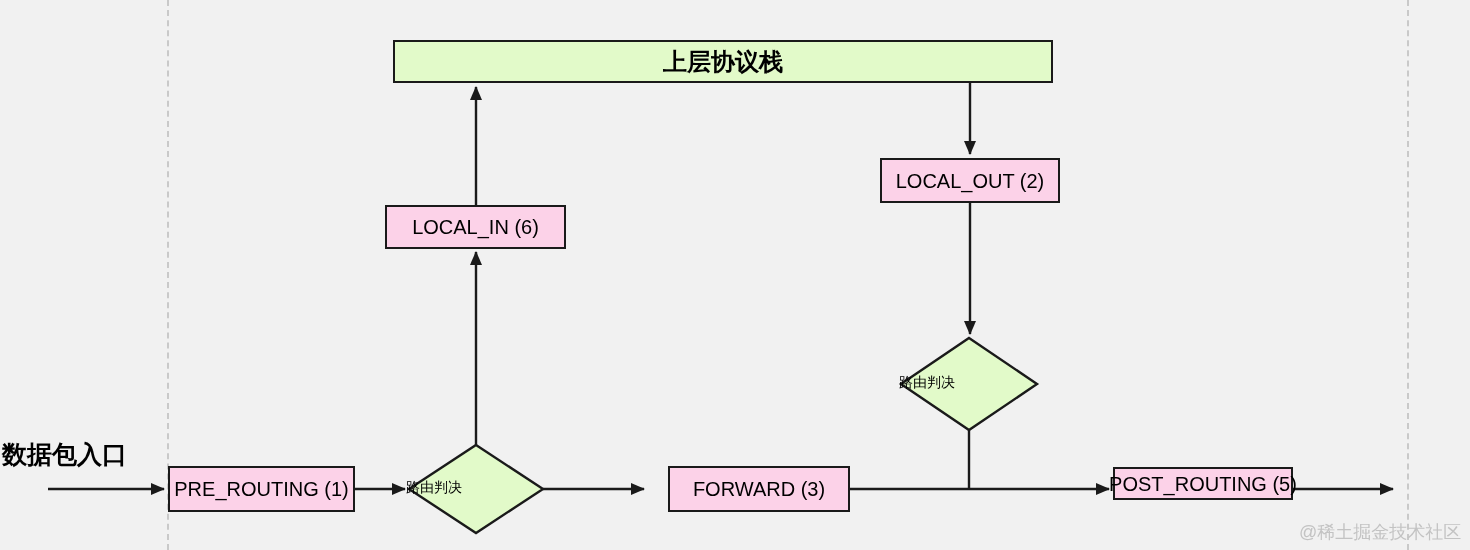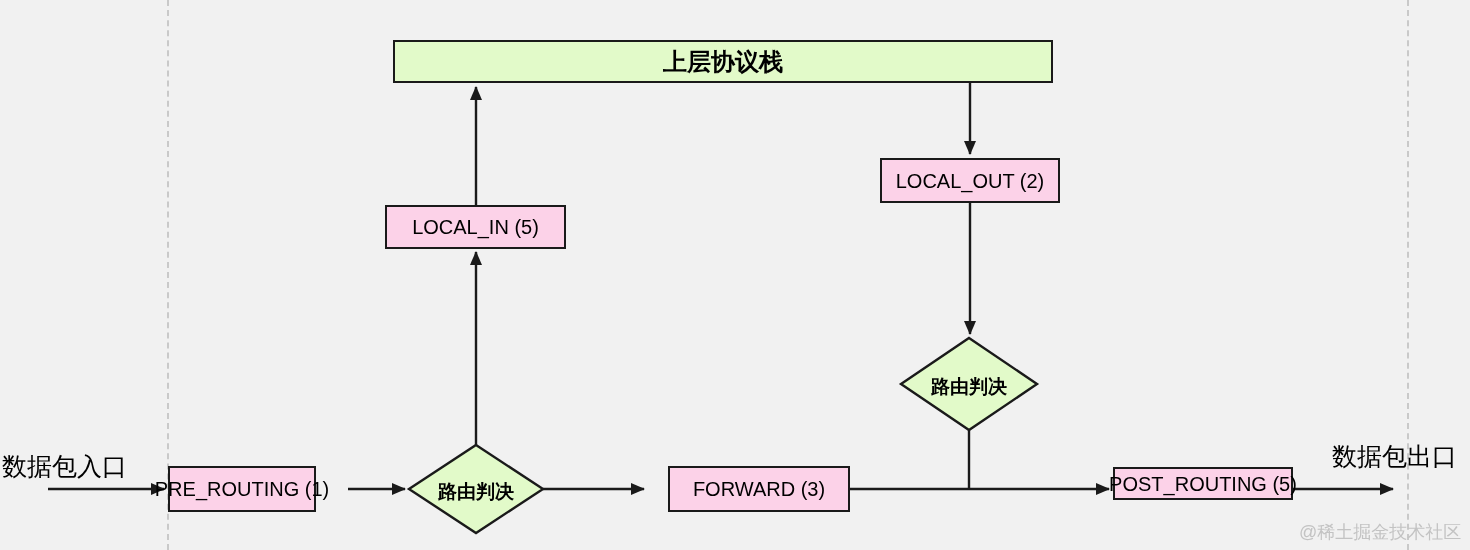--- a/index.html
+++ b/index.html
@@ -18,22 +18,22 @@
   .dash-line{position:absolute;top:0;height:550px;width:0;border-left:2px dashed var(--dashed);}
   svg.wires{position:absolute;left:0;top:0;width:1470px;height:550px;}
   svg.wires line{stroke:var(--stroke);stroke-width:2.4;}
   svg.wires polygon{fill:var(--node-green);stroke:var(--stroke);stroke-width:2.4;}
   .node{position:absolute;display:flex;align-items:center;justify-content:center;
         border:2.4px solid var(--stroke);color:var(--text);font-size:20px;line-height:1;
         white-space:nowrap;}
   .node.green{background:var(--node-green);}
   .node.pink{background:var(--node-pink);}
   .node.title{font-weight:bold;font-size:24px;}
-  .diamond-label{position:absolute;width:140px;text-align:center;font-weight:bold;
-        font-size:19px;color:var(--text);white-space:nowrap;}
+  .diamond-label{position:absolute;width:140px;text-align:left;font-weight:normal;
+        font-size:14px;color:var(--text);white-space:nowrap;}
   .flow-label{position:absolute;font-size:25px;color:var(--text);white-space:nowrap;}
   .watermark{position:absolute;font-size:18px;color:var(--watermark);white-space:nowrap;}
 </style>
 </head>
 <body>
 
 <div class="canvas">
 
   <div class="dash-line" style="left:167px"></div>
   <div class="dash-line" style="left:1407px"></div>
@@ -59,40 +59,39 @@
 
     <polygon points="476,445 543,489 476,533 409,489"></polygon>
     <polygon points="969,338 1037,384 969,430 901,384"></polygon>
   </svg>
 
   <div class="node green title" style="left:393px;top:40px;width:660px;height:43px;">
     <span>上层协议栈</span>
   </div>
 
   <div class="node pink" style="left:385px;top:205px;width:181px;height:44px;">
-    <span>LOCAL_IN (5)</span>
+    <span>LOCAL_IN (6)</span>
   </div>
 
   <div class="node pink" style="left:880px;top:158px;width:180px;height:45px;">
     <span>LOCAL_OUT (2)</span>
   </div>
 
-  <div class="node pink" style="left:168px;top:466px;width:148px;height:46px;">
+  <div class="node pink" style="left:168px;top:466px;width:187px;height:46px;">
     <span>PRE_ROUTING (1)</span>
   </div>
 
   <div class="node pink" style="left:668px;top:466px;width:182px;height:46px;">
     <span>FORWARD (3)</span>
   </div>
 
   <div class="node pink" style="left:1113px;top:467px;width:180px;height:33px;">
     <span>POST_ROUTING (5)</span>
   </div>
 
   <div class="diamond-label" style="left:406px;top:479px;">路由判决</div>
   <div class="diamond-label" style="left:899px;top:374px;">路由判决</div>
 
-  <div class="flow-label" style="left:2px;top:450px;">数据包入口</div>
-  <div class="flow-label" style="left:1332px;top:440px;">数据包出口</div>
+  <div class="flow-label" style="left:2px;top:438px;font-weight:bold;">数据包入口</div>
 
   <div class="watermark" style="left:1299px;top:520px;">@稀土掘金技术社区</div>
 
 </div>
 
 </body></html>

